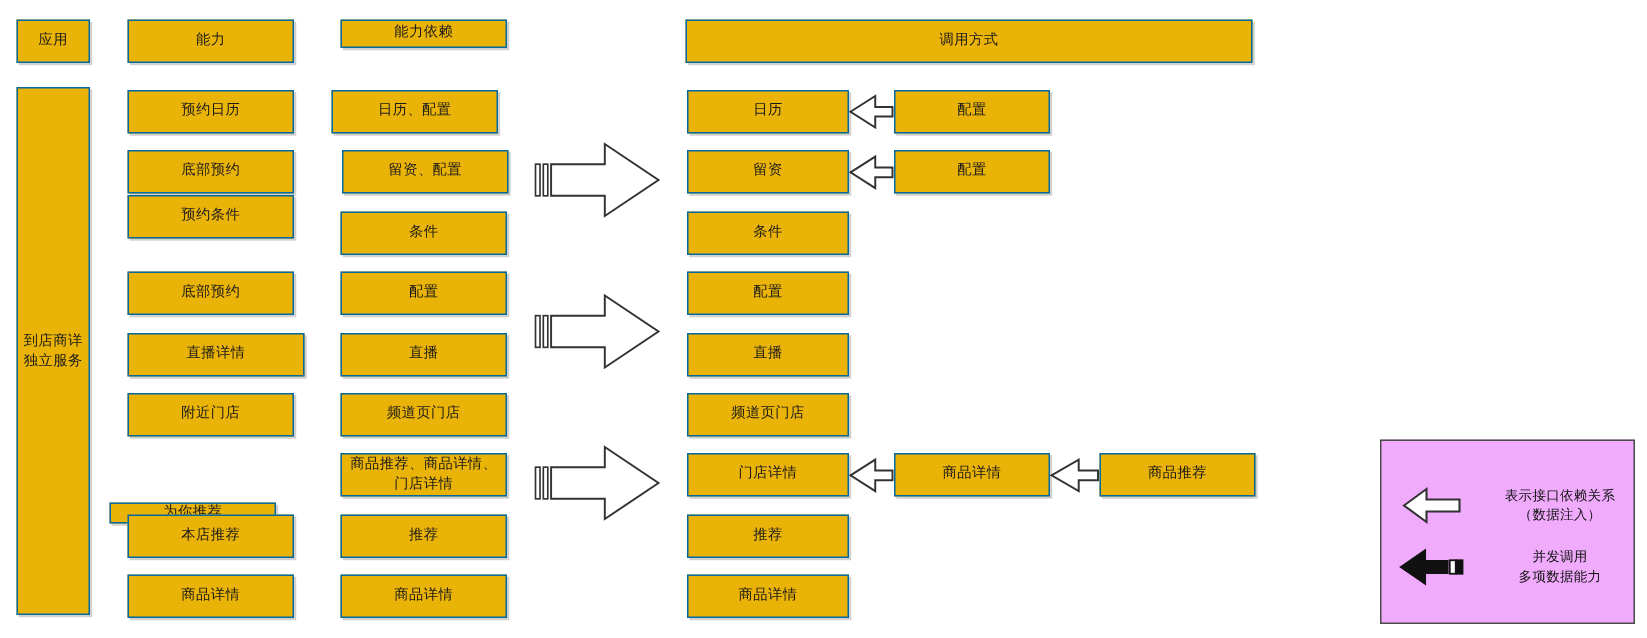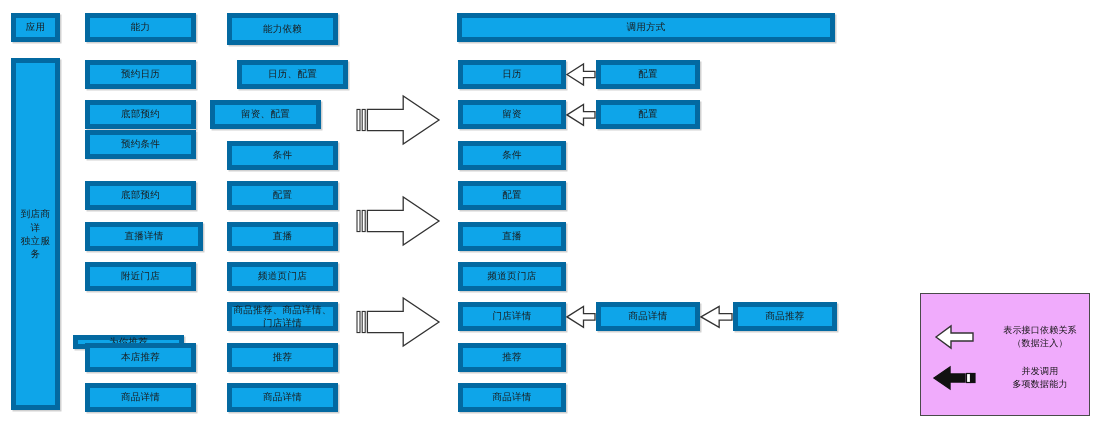--- a/index.html
+++ b/index.html
@@ -8,22 +8,22 @@
     background:#ffffff;
     font-family:"Liberation Sans","DejaVu Sans",sans-serif;
     overflow:hidden;
   }
   #canvas{position:relative;width:1098px;height:425px;}
 
   
   .box{
     position:absolute;
     box-sizing:border-box;
-    background:#0ea5e9;
-    border:5px solid #0369a1;
+    background:#eab308;
+    border:1px solid #0369a1;
     box-shadow:1.5px 1.5px 0 rgba(0,0,0,0.18);
     display:flex;
     align-items:center;
     justify-content:center;
     text-align:center;
     font-size:9.5px;
     line-height:1.35;
     color:#1a1a1a;
     letter-spacing:.3px;
     white-space:pre-line;
@@ -79,30 +79,30 @@
       <rect x="357" y="210.44" width="3" height="21.12" fill="#ffffff" stroke="#333333" stroke-width="1.1"></rect>
       <rect x="362.2" y="210.44" width="3" height="21.12" fill="#ffffff" stroke="#333333" stroke-width="1.1"></rect>
       <polygon points="367.4,311.44 403.2,311.44 403.2,298 439,322 403.2,346 403.2,332.56 367.4,332.56" fill="#ffffff" stroke="#333333" stroke-width="1.3" stroke-linejoin="miter"></polygon>
       <rect x="357" y="311.44" width="3" height="21.12" fill="#ffffff" stroke="#333333" stroke-width="1.1"></rect>
       <rect x="362.2" y="311.44" width="3" height="21.12" fill="#ffffff" stroke="#333333" stroke-width="1.1"></rect>
     </svg>
 
   <div id="boxes">
       <div class="box header" style="left: 11px; top: 13px; width: 49px; height: 29px;">应用</div>
       <div class="box header" style="left: 85px; top: 13px; width: 111px; height: 29px;">能力</div>
-      <div class="box header" style="left: 227px; top: 13px; width: 111px; height: 32px;">能力依赖</div>
+      <div class="box header" style="left: 227px; top: 13px; width: 111px; height: 19px;">能力依赖</div>
       <div class="box header" style="left: 457px; top: 13px; width: 378px; height: 29px;">调用方式</div>
       <div class="box sidebar" style="left: 11px; top: 58px; width: 49px; height: 352px;">到店商详
 独立服务</div>
       <div class="box" style="left: 85px; top: 60px; width: 111px; height: 29px;">预约日历</div>
-      <div class="box" style="left: 237px; top: 60px; width: 111px; height: 29px;">日历、配置</div>
+      <div class="box" style="left: 221px; top: 60px; width: 111px; height: 29px;">日历、配置</div>
       <div class="box" style="left: 458px; top: 60px; width: 108px; height: 29px;">日历</div>
       <div class="box" style="left: 596px; top: 60px; width: 104px; height: 29px;">配置</div>
       <div class="box" style="left: 85px; top: 100.4px; width: 111px; height: 29px;">底部预约</div>
-      <div class="box" style="left: 210px; top: 100.4px; width: 111px; height: 29px;">留资、配置</div>
+      <div class="box" style="left: 228px; top: 100.4px; width: 111px; height: 29px;">留资、配置</div>
       <div class="box" style="left: 458px; top: 100.4px; width: 108px; height: 29px;">留资</div>
       <div class="box" style="left: 596px; top: 100.4px; width: 104px; height: 29px;">配置</div>
       <div class="box" style="left: 85px; top: 130px; width: 111px; height: 29px;">预约条件</div>
       <div class="box" style="left: 227px; top: 140.8px; width: 111px; height: 29px;">条件</div>
       <div class="box" style="left: 458px; top: 140.8px; width: 108px; height: 29px;">条件</div>
       <div class="box" style="left: 85px; top: 181.2px; width: 111px; height: 29px;">底部预约</div>
       <div class="box" style="left: 227px; top: 181.2px; width: 111px; height: 29px;">配置</div>
       <div class="box" style="left: 458px; top: 181.2px; width: 108px; height: 29px;">配置</div>
       <div class="box" style="left: 85px; top: 221.6px; width: 118px; height: 29px;">直播详情</div>
       <div class="box" style="left: 227px; top: 221.6px; width: 111px; height: 29px;">直播</div>

